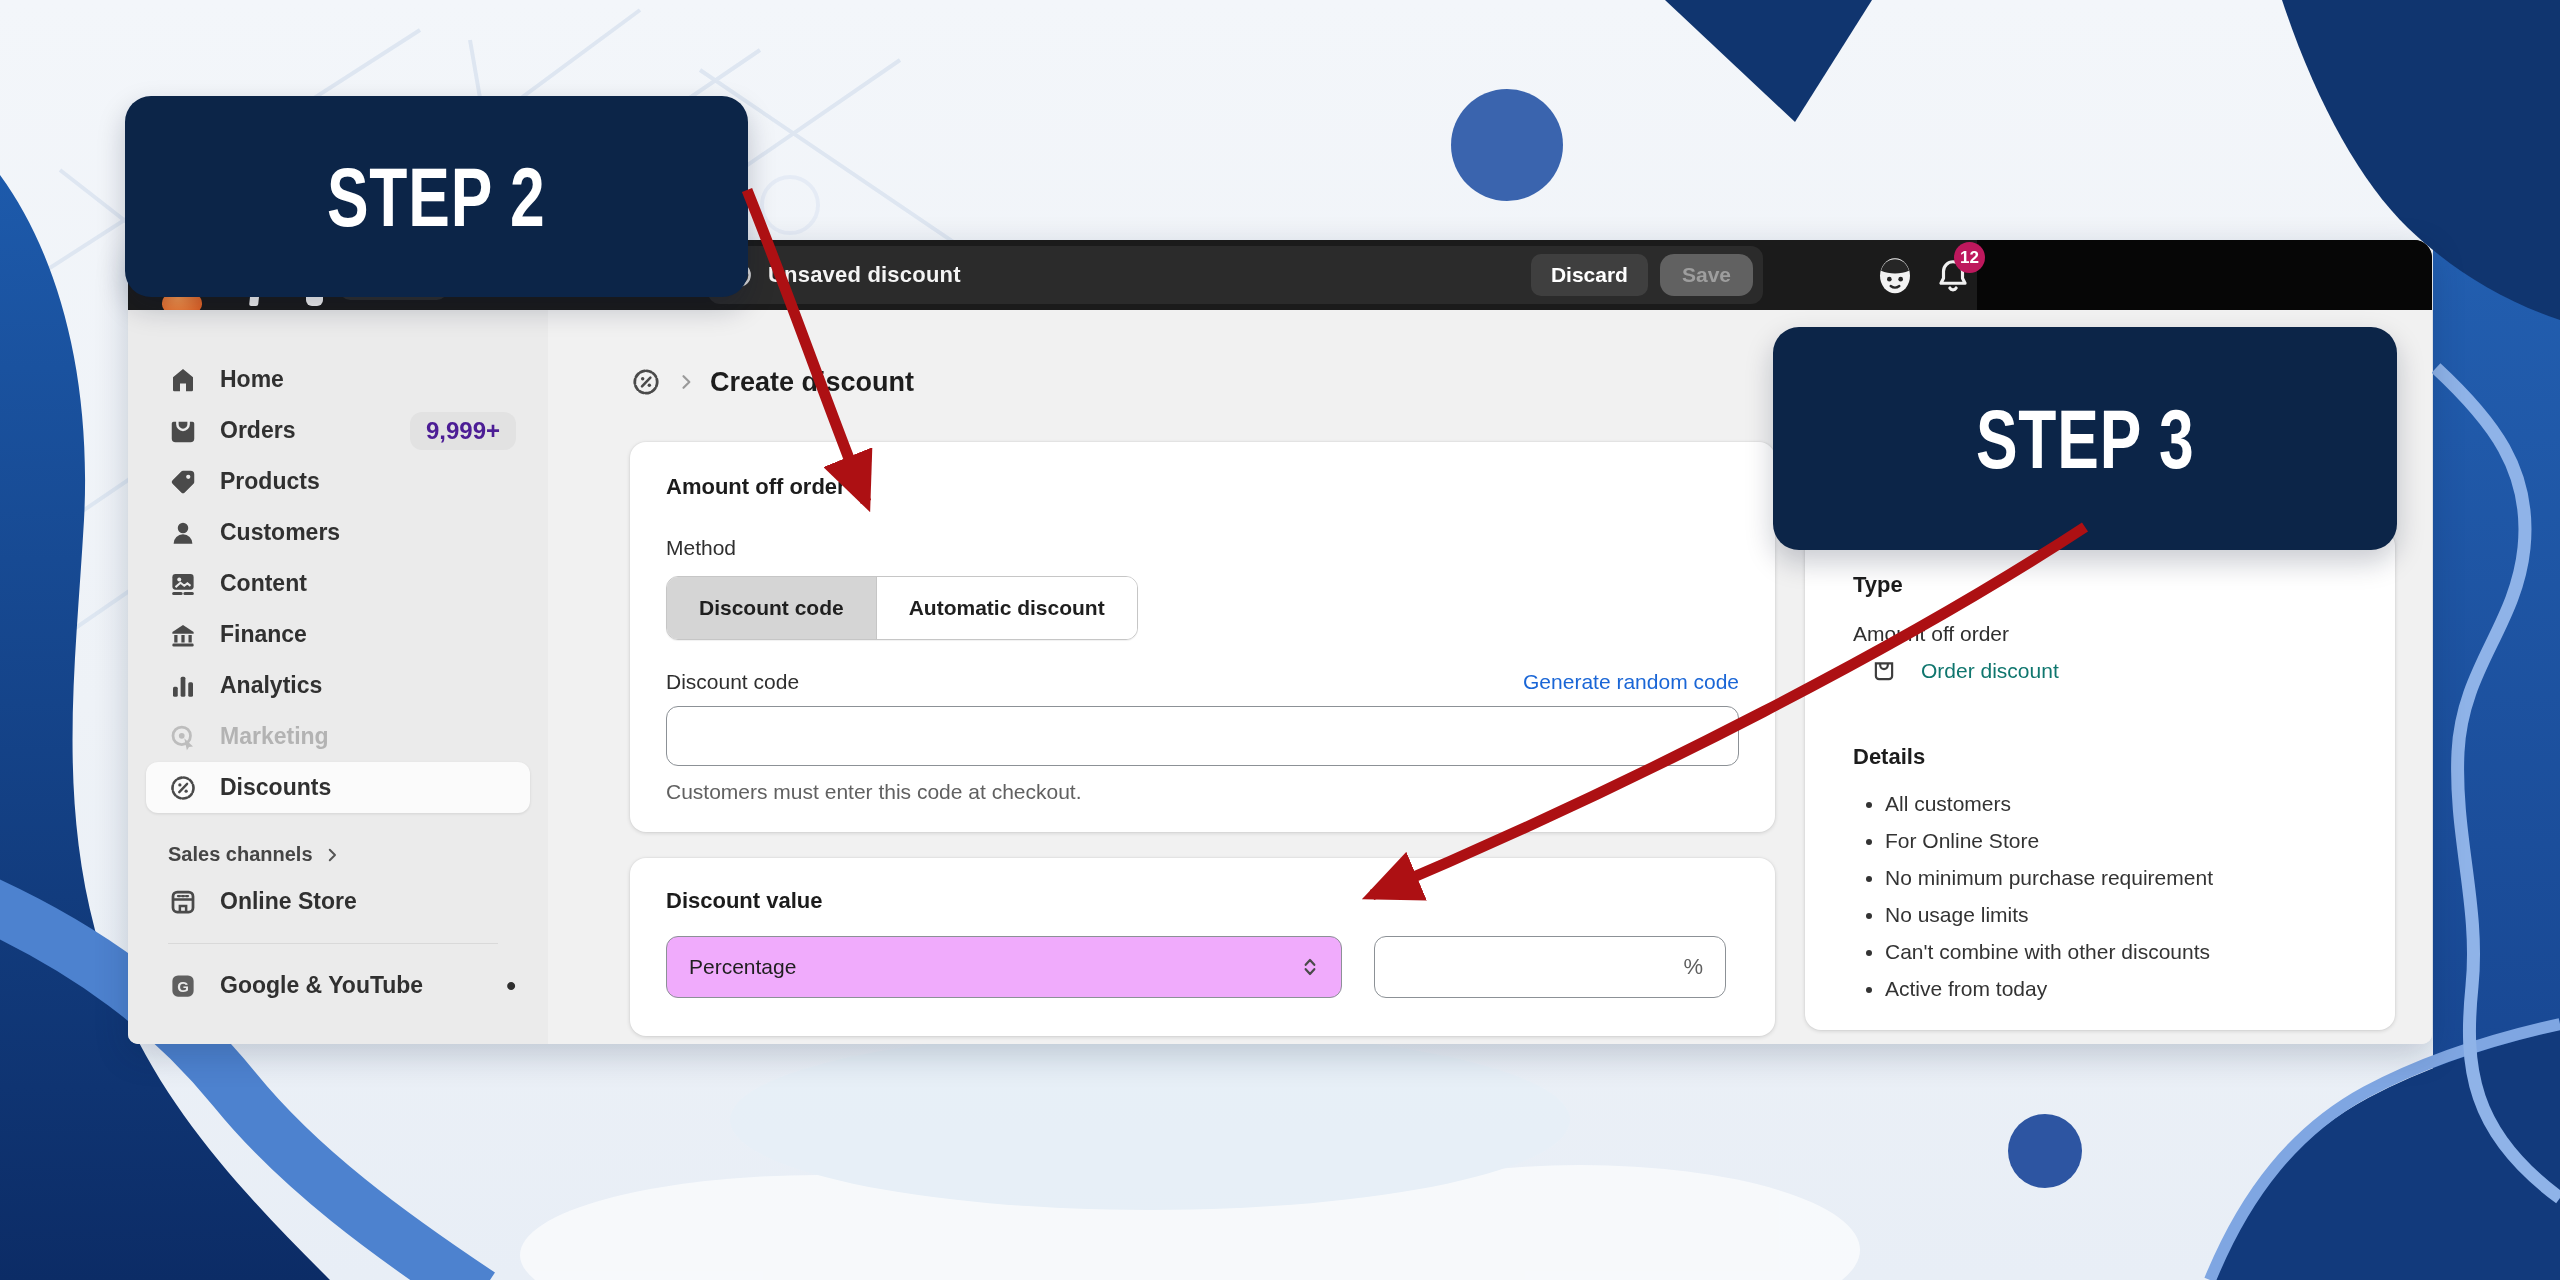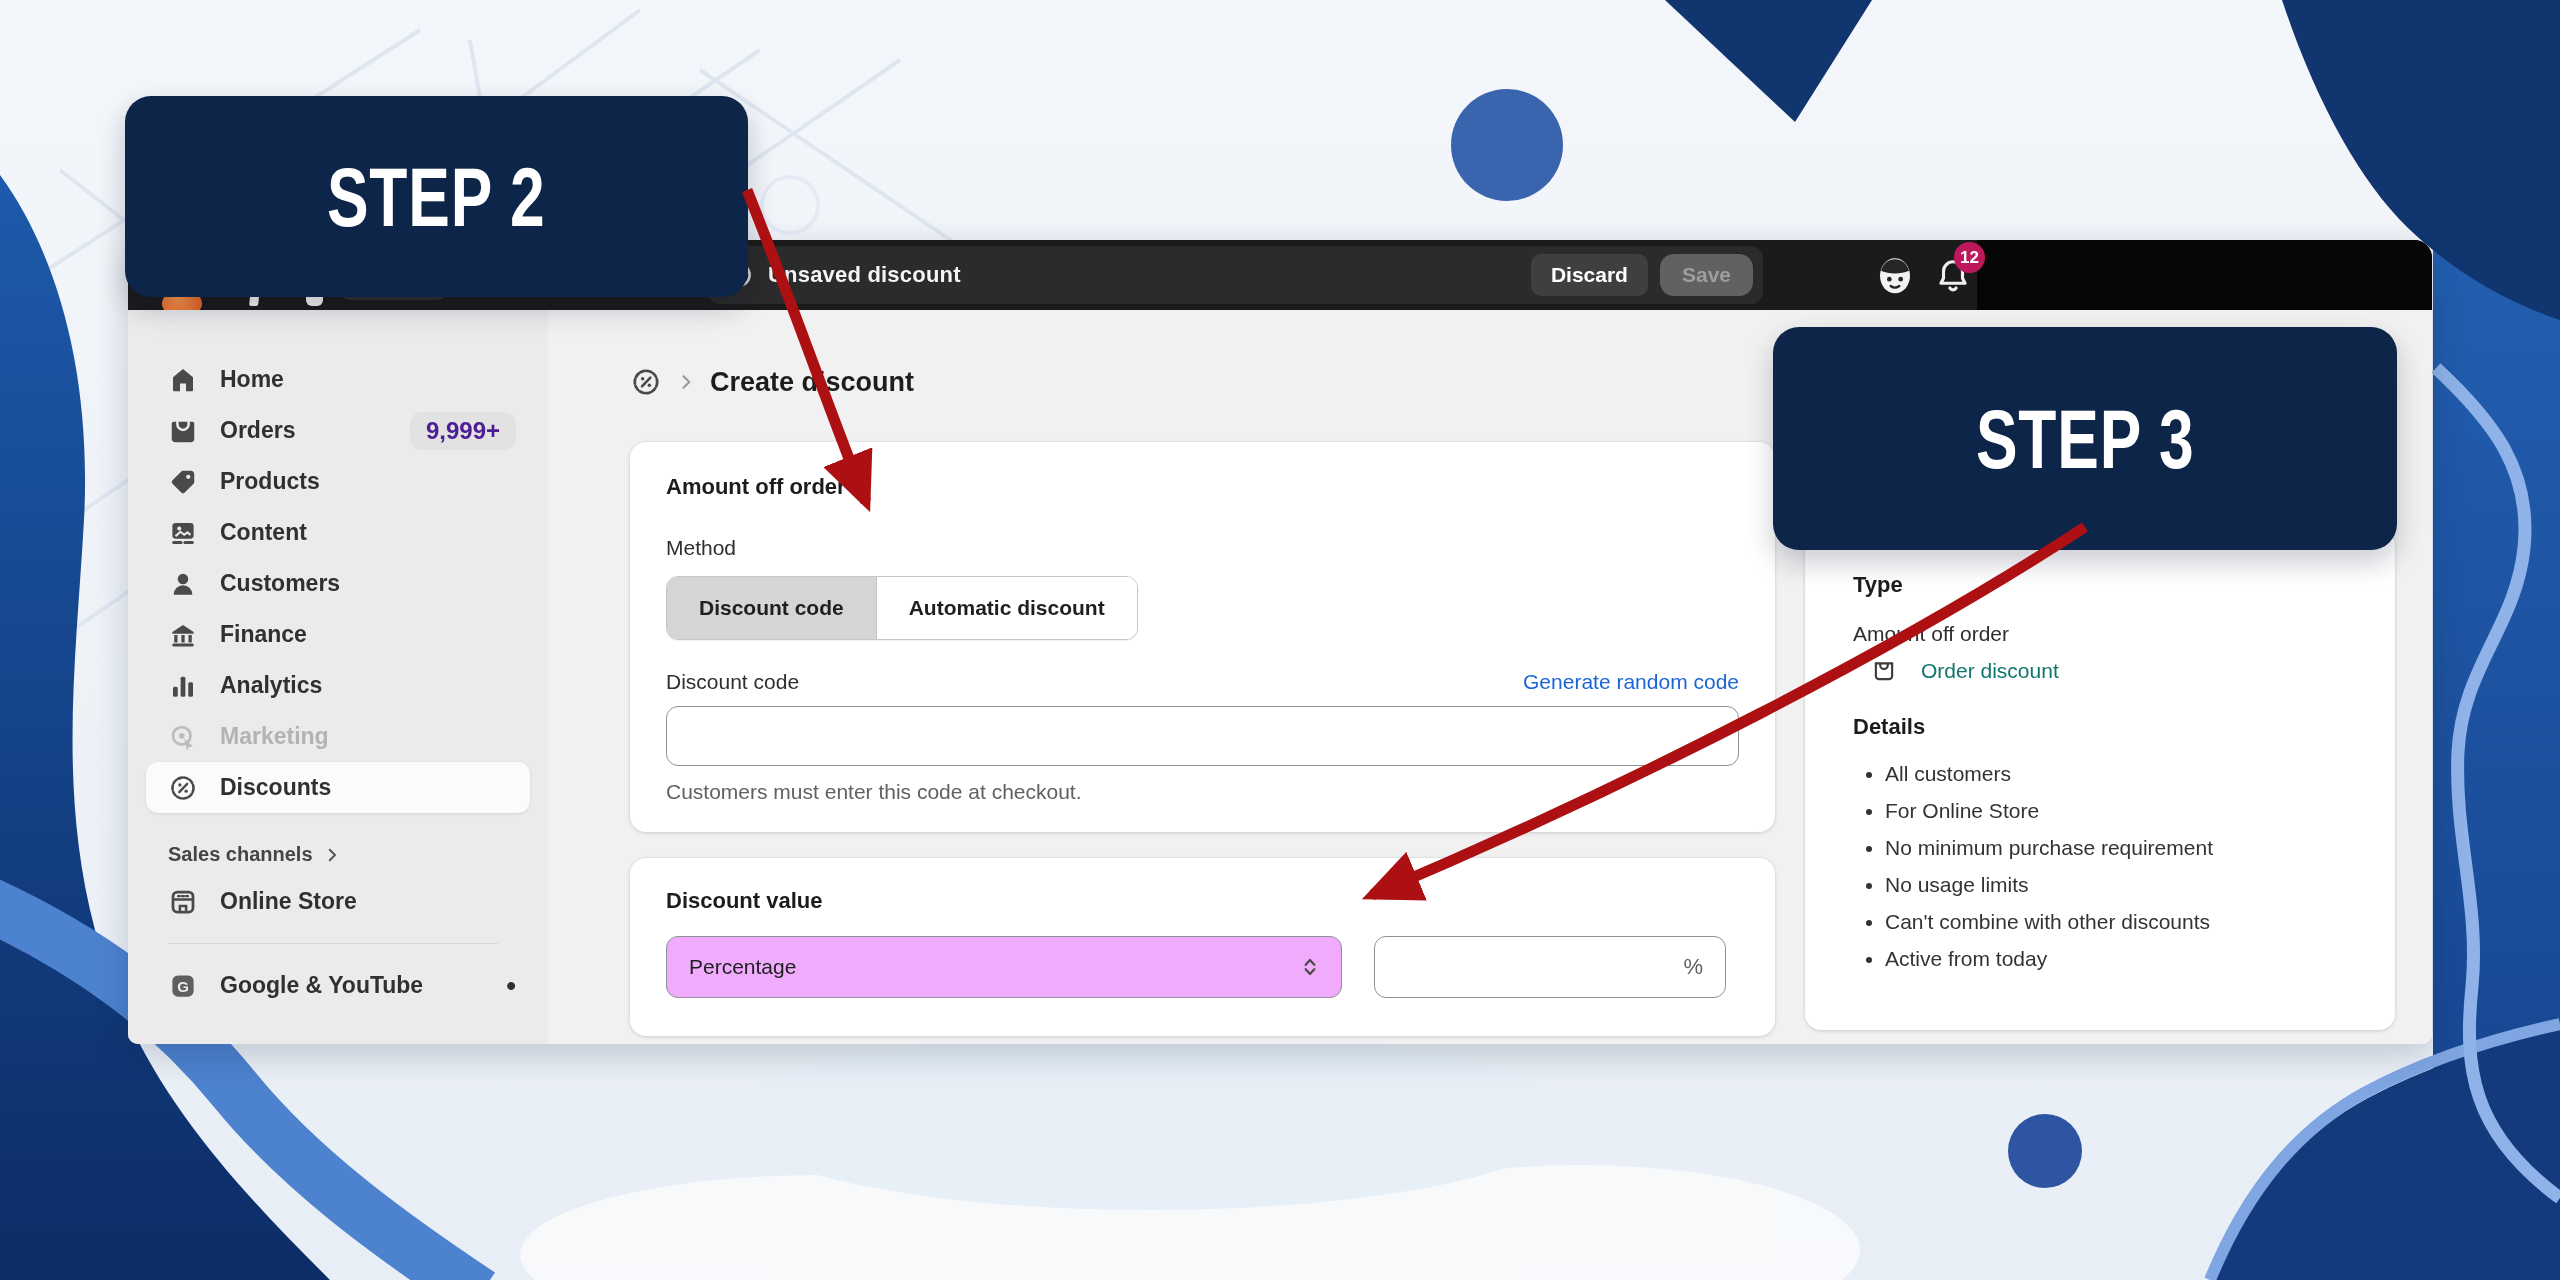--- a/index.html
+++ b/index.html
@@ -83,21 +83,21 @@
   .pct-field{width:352px;height:62px;border:1.5px solid #8c9196;border-radius:12px;background:#fff;
              display:flex;align-items:center;padding:0 22px;}
   .pct-field input{flex:1;border:none;outline:none;font-size:21px;min-width:0;}
   .pct-suffix{color:#5f5f5f;font-size:22px;}
 
   .summary{left:1257px;top:220px;width:590px;height:500px;padding:42px 48px;}
   .sum-label{font-size:22px;font-weight:700;color:#1c1c1c;}
   .sum-value{margin-top:24px;font-size:21px;color:#2f2f2f;}
   .subtype{margin-top:12px;display:flex;align-items:center;gap:24px;padding-left:18px;font-size:21px;color:#0f766e;}
   .subtype .ic{width:26px;height:26px;color:#3d3d3d;}
-  .details-label{margin-top:30px;}
+  .details-label{margin-top:60px;}
   .summary ul{margin:22px 0 0;padding-left:32px;}
   .summary li{font-size:21px;color:#333;margin-bottom:13px;}
 
   
   .step{position:absolute;background:#0c2548;border-radius:26px;display:flex;align-items:center;justify-content:center;
         z-index:5;box-shadow:0 12px 28px rgba(8,20,45,.22);}
   .step span{color:#fff;font-weight:700;font-size:76px;letter-spacing:1px;transform:scale(.82,1.1);}
   #step2{left:125px;top:96px;width:623px;height:201px;}
   #step3{left:1773px;top:327px;width:624px;height:223px;}
   .arrows{position:absolute;left:0;top:0;z-index:6;pointer-events:none;}
@@ -216,34 +216,34 @@
         <div class="nav-item">
           <svg class="ic" viewBox="0 0 24 24">
             <path fill="currentColor" d="M3.6 10.6 10.6 3.6A2 2 0 0 1 12 3h6a3 3 0 0 1 3 3v6a2 2 0 0 1-.6 1.4l-7 7a2 2 0 0 1-2.8 0l-7-7a2 2 0 0 1 0-2.8Z"></path>
             <circle cx="16.2" cy="7.8" r="1.7" fill="#ebebeb"></circle>
           </svg>
           <span>Products</span>
         </div>
 
         <div class="nav-item">
           <svg class="ic" viewBox="0 0 24 24">
+            <circle cx="12" cy="8" r="4.2" fill="currentColor"></circle>
+            <path fill="currentColor" d="M4.5 20.5a7.5 7.5 0 0 1 15 0Z"></path>
+          </svg>
+          <span>Customers</span>
+        </div>
+
+        <div class="nav-item">
+          <svg class="ic" viewBox="0 0 24 24">
             <rect x="3.5" y="4" width="17" height="12.5" rx="2.5" fill="currentColor"></rect>
             <circle cx="9" cy="8.4" r="1.6" fill="#ebebeb"></circle>
             <path d="M6 14.5 10 11l3 2.4 2.5-1.9 2.5 2" stroke="#ebebeb" stroke-width="1.6" fill="none"></path>
             <path d="M4.5 19.6h6M13.5 19.6h6" stroke="currentColor" stroke-width="2.4" stroke-linecap="round"></path>
           </svg>
           <span>Content</span>
-        </div>
-
-        <div class="nav-item">
-          <svg class="ic" viewBox="0 0 24 24">
-            <circle cx="12" cy="8" r="4.2" fill="currentColor"></circle>
-            <path fill="currentColor" d="M4.5 20.5a7.5 7.5 0 0 1 15 0Z"></path>
-          </svg>
-          <span>Customers</span>
         </div>
 
         <div class="nav-item">
           <svg class="ic" viewBox="0 0 24 24">
             <path fill="currentColor" d="M3.5 9.5 12 4l8.5 5.5V11h-17Z"></path>
             <rect x="5" y="12" width="2.6" height="6" fill="currentColor"></rect>
             <rect x="10.7" y="12" width="2.6" height="6" fill="currentColor"></rect>
             <rect x="16.4" y="12" width="2.6" height="6" fill="currentColor"></rect>
             <rect x="3.5" y="18.8" width="17" height="2.4" rx="1" fill="currentColor"></rect>
           </svg>

